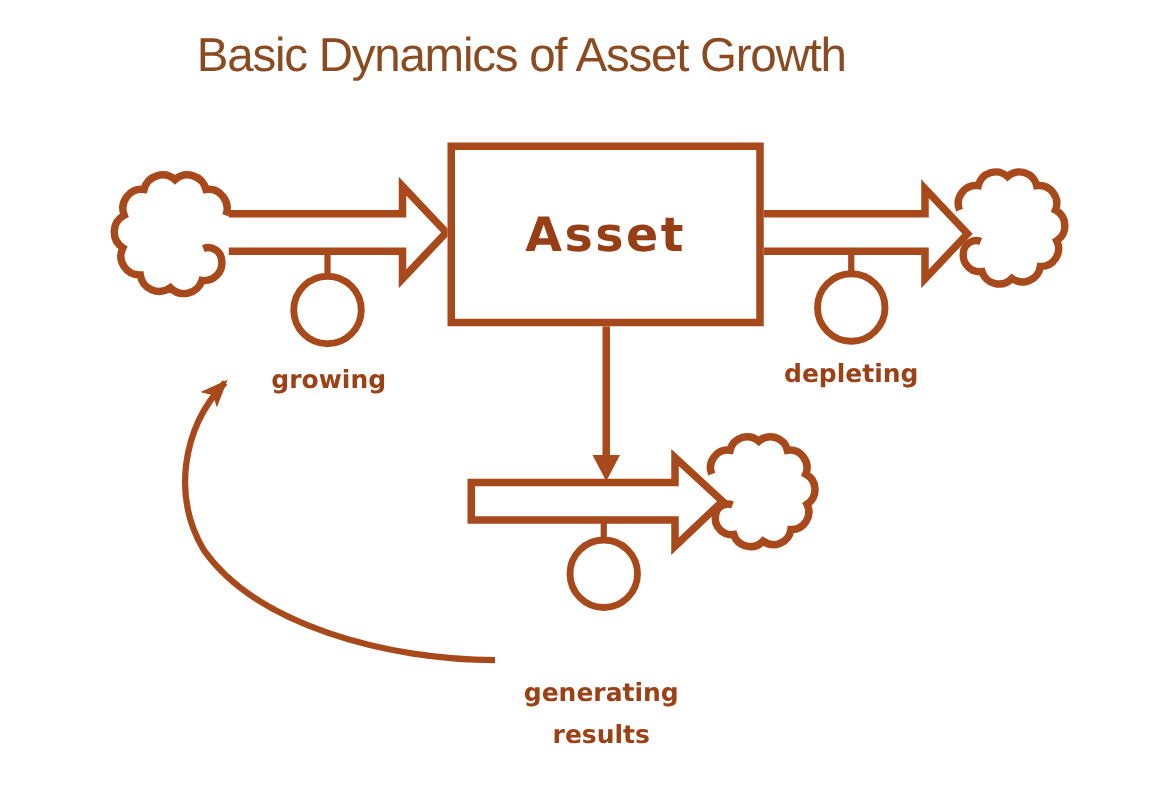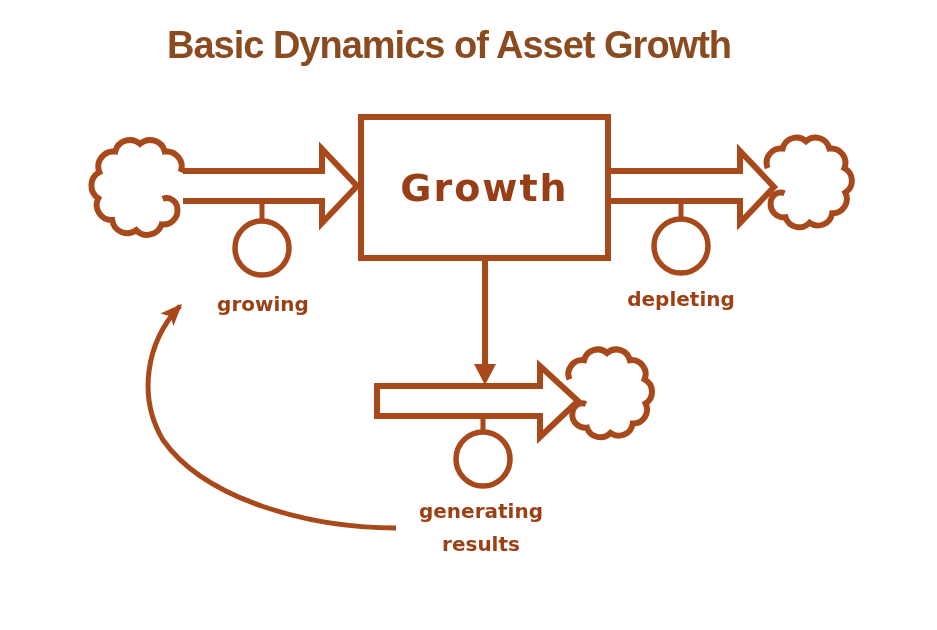--- a/index.html
+++ b/index.html
@@ -8,23 +8,22 @@
     width:937px;height:630px;
     background:var(--background,#fff);
     overflow:hidden;
     font-family:"DejaVu Sans","Liberation Sans",sans-serif;
   }
   .title{
     position:absolute;left:417px;top:45px;
     transform:translate(-50%,-50%);
     white-space:nowrap;
     font-family:"Liberation Sans",sans-serif;
-    font-weight:bold;font-size:38px;letter-spacing:-1px;
+    font-weight:normal;font-size:38px;letter-spacing:-1px;
     color:var(--title_text,#8A4B20);
-    margin-left:32px;
   }
   .art{position:absolute;left:0;top:0;}
   .art .ln{stroke:var(--line,#A8491B);fill:none;}
   .art .w6{stroke-width:6;}
   .art .w5{stroke-width:5;}
   .art .pipe{fill:#fff;stroke:var(--line,#A8491B);stroke-width:6;stroke-linejoin:miter;}
   .art .valve{fill:#fff;stroke:var(--line,#A8491B);stroke-width:5.5;}
   .art .solid{fill:var(--line,#A8491B);stroke:none;}
   .stock-box{
     position:absolute;left:358px;top:114px;width:253px;height:147px;
@@ -34,21 +33,21 @@
   .stock-box span{
     font-weight:bold;font-size:38px;letter-spacing:2px;
     color:var(--stock_text,#973E16);
   }
   .flow-label{
     position:absolute;transform:translate(-50%,-50%);
     font-weight:bold;font-size:20px;line-height:33px;
     color:var(--label_text,#9C4016);
     text-align:center;white-space:nowrap;
   }
-  .flow-label.wrap{white-space:normal;width:190px;}
+  .flow-label.wrap{white-space:normal;width:190px;margin-top:43px;}
   .lbl-growing{left:263px;top:304px;}
   .lbl-depleting{left:681px;top:299px;}
   .lbl-generating{left:481px;top:528px;}
 </style>
 </head>
 <body>
 
 <div class="stage">
 
   <div class="title">Basic Dynamics of Asset Growth</div>
@@ -89,20 +88,20 @@
     <circle class="valve" cx="262" cy="248" r="27"></circle>
     <path class="ln w5" d="M 681 201 L 681 219"></path>
     <circle class="valve" cx="681" cy="246" r="27"></circle>
     <path class="ln w5" d="M 483 416 L 483 432"></path>
     <circle class="valve" cx="483" cy="459" r="27"></circle>
 
     <path class="ln w5" d="M 396 528 C 310 528 205 500 163 440 C 138 398 145 343 180 306" marker-end="url(#feedbackHead)"></path>
   </svg>
 
   <div class="stock-box">
-    <span>Growth</span>
+    <span>Asset</span>
   </div>
 
   <div class="flow-label lbl-growing">growing</div>
   <div class="flow-label lbl-depleting">depleting</div>
   <div class="flow-label wrap lbl-generating">generating results</div>
 
 </div>
 
 </body></html>

